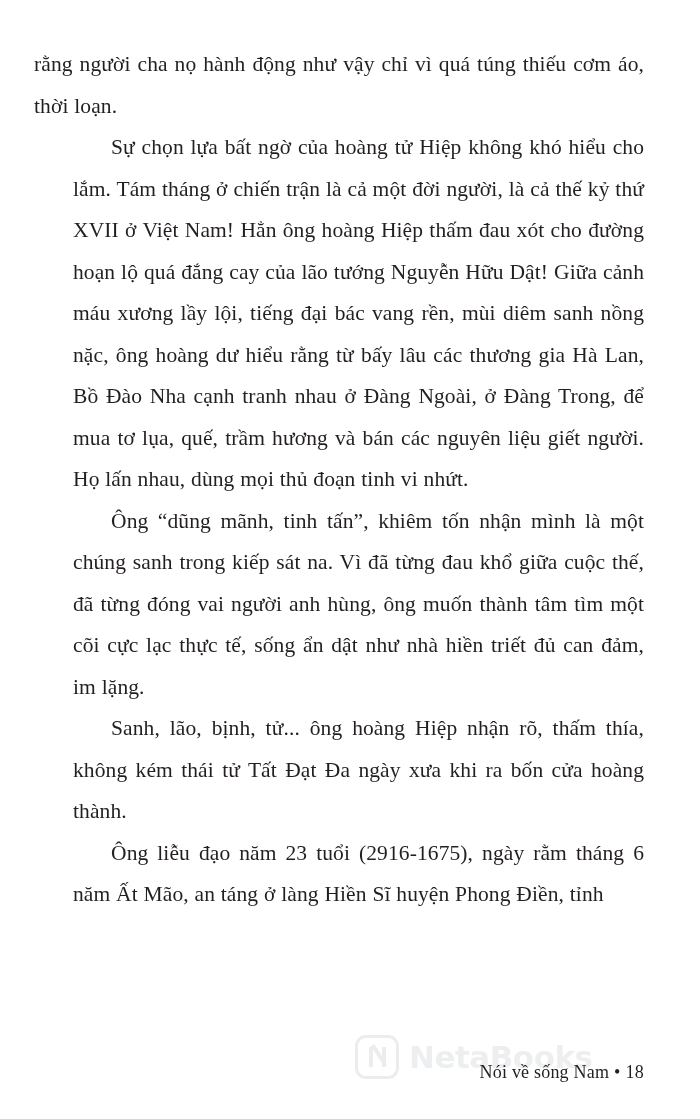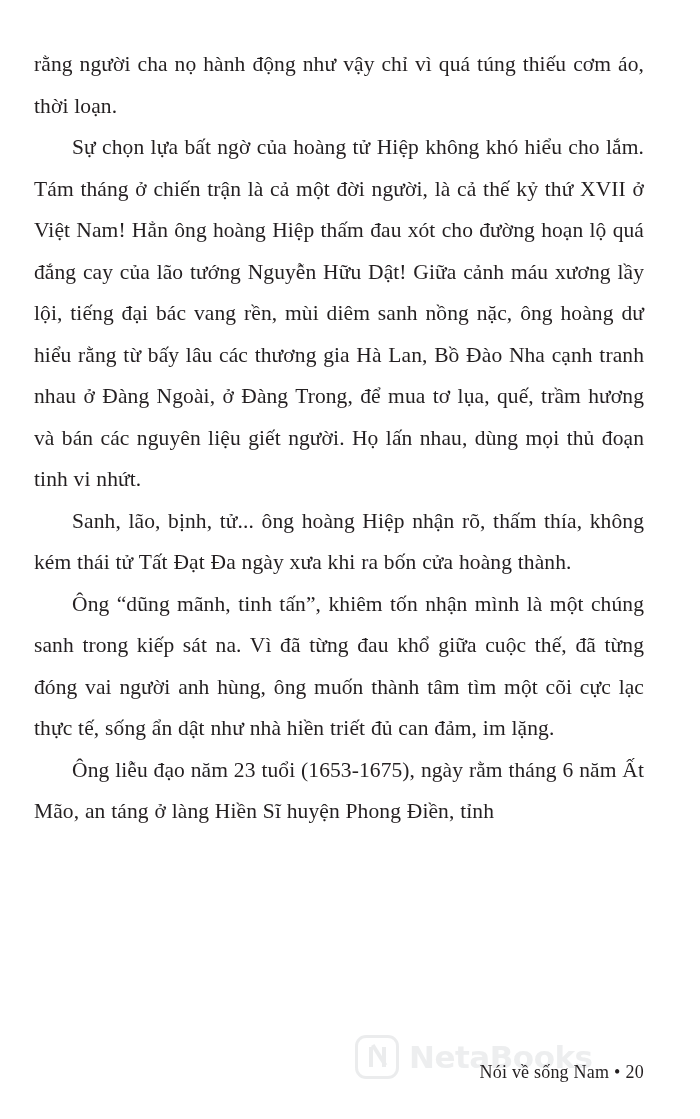--- a/index.html
+++ b/index.html
@@ -29,20 +29,21 @@
     text-align: justify;
     text-justify: inter-word;
     letter-spacing: 0.1px;
     word-spacing: 0.3px;
   }
   .body-text p {
     margin: 0;
   }
   .body-text p.indent {
     text-indent: 38px;
+    margin-left: 39px;
   }
   
   .footer {
     position: absolute;
     left: 0;
     bottom: 26px;
     width: 700px;
     height: 60px;
   }
   .footer-inner {
@@ -113,29 +114,29 @@
     letter-spacing: -0.5px;
   }
 </style>
 </head>
 <body>
 
 <div class="page">
   <div class="body-text">
     <p>rằng người cha nọ hành động như vậy chỉ vì quá túng thiếu cơm áo, thời loạn.</p>
     <p class="indent">Sự chọn lựa bất ngờ của hoàng tử Hiệp không khó hiểu cho lắm. Tám tháng ở chiến trận là cả một đời người, là cả thế kỷ thứ XVII ở Việt Nam! Hẳn ông hoàng Hiệp thấm đau xót cho đường hoạn lộ quá đắng cay của lão tướng Nguyễn Hữu Dật! Giữa cảnh máu xương lầy lội, tiếng đại bác vang rền, mùi diêm sanh nồng nặc, ông hoàng dư hiểu rằng từ bấy lâu các thương gia Hà Lan, Bồ Đào Nha cạnh tranh nhau ở Đàng Ngoài, ở Đàng Trong, để mua tơ lụa, quế, trầm hương và bán các nguyên liệu giết người. Họ lấn nhau, dùng mọi thủ đoạn tinh vi nhứt.</p>
+    <p class="indent">Ông “dũng mãnh, tinh tấn”, khiêm tốn nhận mình là một chúng sanh trong kiếp sát na. Vì đã từng đau khổ giữa cuộc thế, đã từng đóng vai người anh hùng, ông muốn thành tâm tìm một cõi cực lạc thực tế, sống ẩn dật như nhà hiền triết đủ can đảm, im lặng.</p>
     <p class="indent">Sanh, lão, bịnh, tử... ông hoàng Hiệp nhận rõ, thấm thía, không kém thái tử Tất Đạt Đa ngày xưa khi ra bốn cửa hoàng thành.</p>
-    <p class="indent">Ông “dũng mãnh, tinh tấn”, khiêm tốn nhận mình là một chúng sanh trong kiếp sát na. Vì đã từng đau khổ giữa cuộc thế, đã từng đóng vai người anh hùng, ông muốn thành tâm tìm một cõi cực lạc thực tế, sống ẩn dật như nhà hiền triết đủ can đảm, im lặng.</p>
-    <p class="indent">Ông liễu đạo năm 23 tuổi (1653-1675), ngày rằm tháng 6 năm Ất Mão, an táng ở làng Hiền Sĩ huyện Phong Điền, tỉnh</p>
+    <p class="indent">Ông liễu đạo năm 23 tuổi (2916-1675), ngày rằm tháng 6 năm Ất Mão, an táng ở làng Hiền Sĩ huyện Phong Điền, tỉnh</p>
   </div>
 </div>
 
 <div class="footer">
   <div class="watermark">
     <span class="wm-logo">
         <span class="wm-diag"></span>
       </span>
     <span class="wm-text">NetaBooks</span>
   </div>
   <div class="footer-inner">
-    <span>Nói về sống Nam</span><span class="sep">•</span><span>20</span>
+    <span>Nói về sống Nam</span><span class="sep">•</span><span>18</span>
   </div>
 </div>
 
 </body></html>

